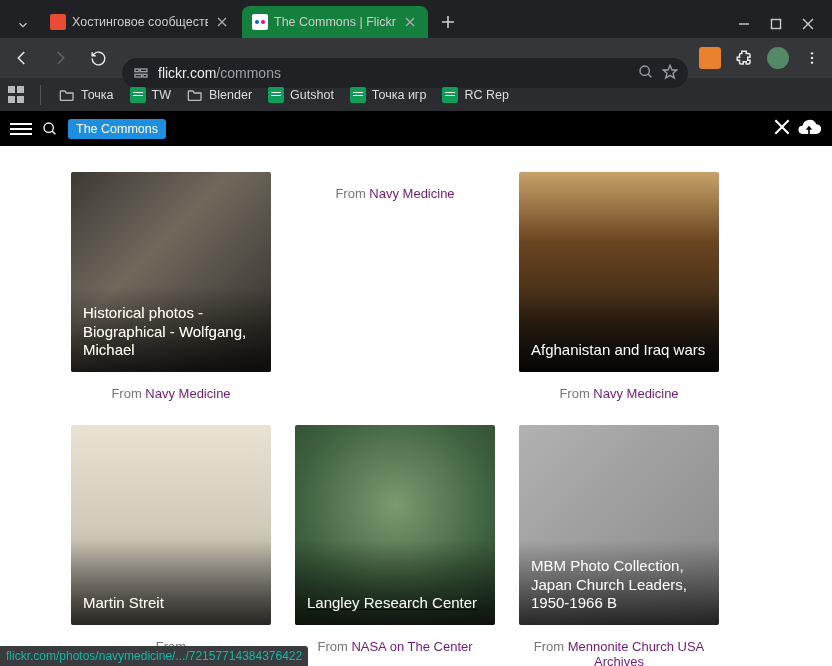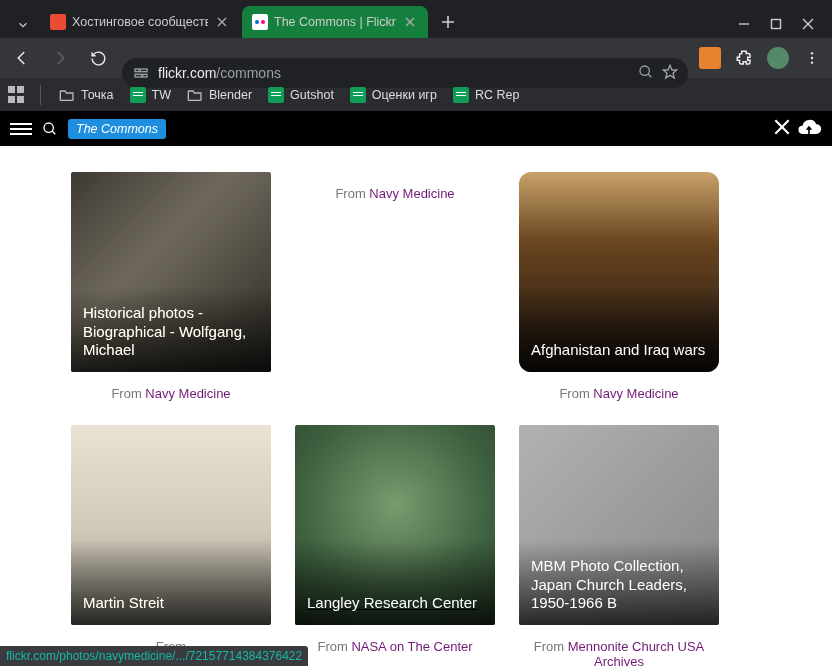--- a/index.html
+++ b/index.html
@@ -63,21 +63,21 @@
   .bm-apps .sq { width:7px; height:7px; background:#bbb; }
   .bm-sep { width:1px; height:20px; background:#555; margin: 0 8px; }
   .bm-item { display:flex; align-items:center; gap:6px; padding: 4px 6px; border-radius:4px; }
   .bm-item .bi-folder { width:16px; height:14px; display:flex; align-items:center; justify-content:center; color:#bbb; }
   .bm-item .bi-sheet { width:16px; height:16px; background:#0f9d58; border-radius:2px; position:relative; }
   .bm-item .bi-sheet::after { content:""; position:absolute; left:3px; right:3px; top:5px; height:1.5px; background:#fff; box-shadow: 0 3px 0 #fff; }
 
   
   .flickr-bar {
     height: 34px; background: #000; display:flex; align-items:center;
-    padding: 0 10px; gap: 8px; font-style: italic;
+    padding: 0 10px; gap: 8px;
   }
   .hamburger { width:22px; height:22px; display:flex; flex-direction:column; justify-content:center; gap:3px; }
   .hamburger span { height:2px; background:#fff; }
   .search-ic { width:20px; height:20px; display:flex; align-items:center; justify-content:center; color:#fff; }
   .commons-pill {
     background:#1e8fde; color:#fff; font-size:12.5px; padding: 3px 8px; border-radius:3px;
   }
   .flickr-spacer { flex:1; }
   .flickr-right { display:flex; align-items:center; gap:6px; color:#fff; }
   .cloud-ic { width:26px; height:26px; display:flex; align-items:center; justify-content:center; }
@@ -106,21 +106,21 @@
   .attrib a { color:#701a75; text-decoration:none; }
 
   
   .viewport::-webkit-scrollbar { width: 14px; }
   .viewport::-webkit-scrollbar-track { background: #f1f1f1; }
   .viewport::-webkit-scrollbar-thumb { background: #c1c1c1; border-radius: 2px; }
 
   
   .bg1 { background: linear-gradient(135deg,#3b362d,#6b6350 40%,#2c2820); filter:sepia(30%) grayscale(40%);align-items:flex-end; }
   .bg2 { background: linear-gradient(to bottom,#6fa7d8 0%,#9fc7e8 45%,#c5d6e2 46%,#d6dde0 100%); }
-  .bg3 { background: linear-gradient(to bottom,#c8a26a 0%,#6a4520 35%,#1a1410 100%); border-radius: 12px; }
+  .bg3 { background: linear-gradient(to bottom,#c8a26a 0%,#6a4520 35%,#1a1410 100%); }
   .bg4 { background: linear-gradient(to bottom,#dedac8 0%,#c9c3ad 50%,#8f9378 100%); filter:grayscale(70%) sepia(20%); }
   .bg5 { background: radial-gradient(circle at 50% 40%,#7a9b6f,#3f6240 60%,#2c452c); text-decoration: underline; }
   .bg6 { background: linear-gradient(135deg,#b8b2a3,#8d877a); filter:grayscale(100%); }
 
   
   .statusbar {
     position:absolute; left:0; bottom:0; height:20px;
     background:#3a3b3e; color:#14b8a6; font-size:12px; padding: 2px 6px;
     display:flex; align-items:center; border-top-right-radius:3px;
   }
@@ -268,21 +268,21 @@
           </svg>
         </span>
         <span>Blender</span>
       </div>
       <div class="bm-item">
         <span class="bi-sheet"></span>
         <span>Gutshot</span>
       </div>
       <div class="bm-item">
         <span class="bi-sheet"></span>
-        <span>Оценки игр</span>
+        <span>Точка игр</span>
       </div>
       <div class="bm-item">
         <span class="bi-sheet"></span>
         <span>RC Rep</span>
       </div>
     </div>
 </div>
 
 <div class="flickr-bar">
   <div class="hamburger">

